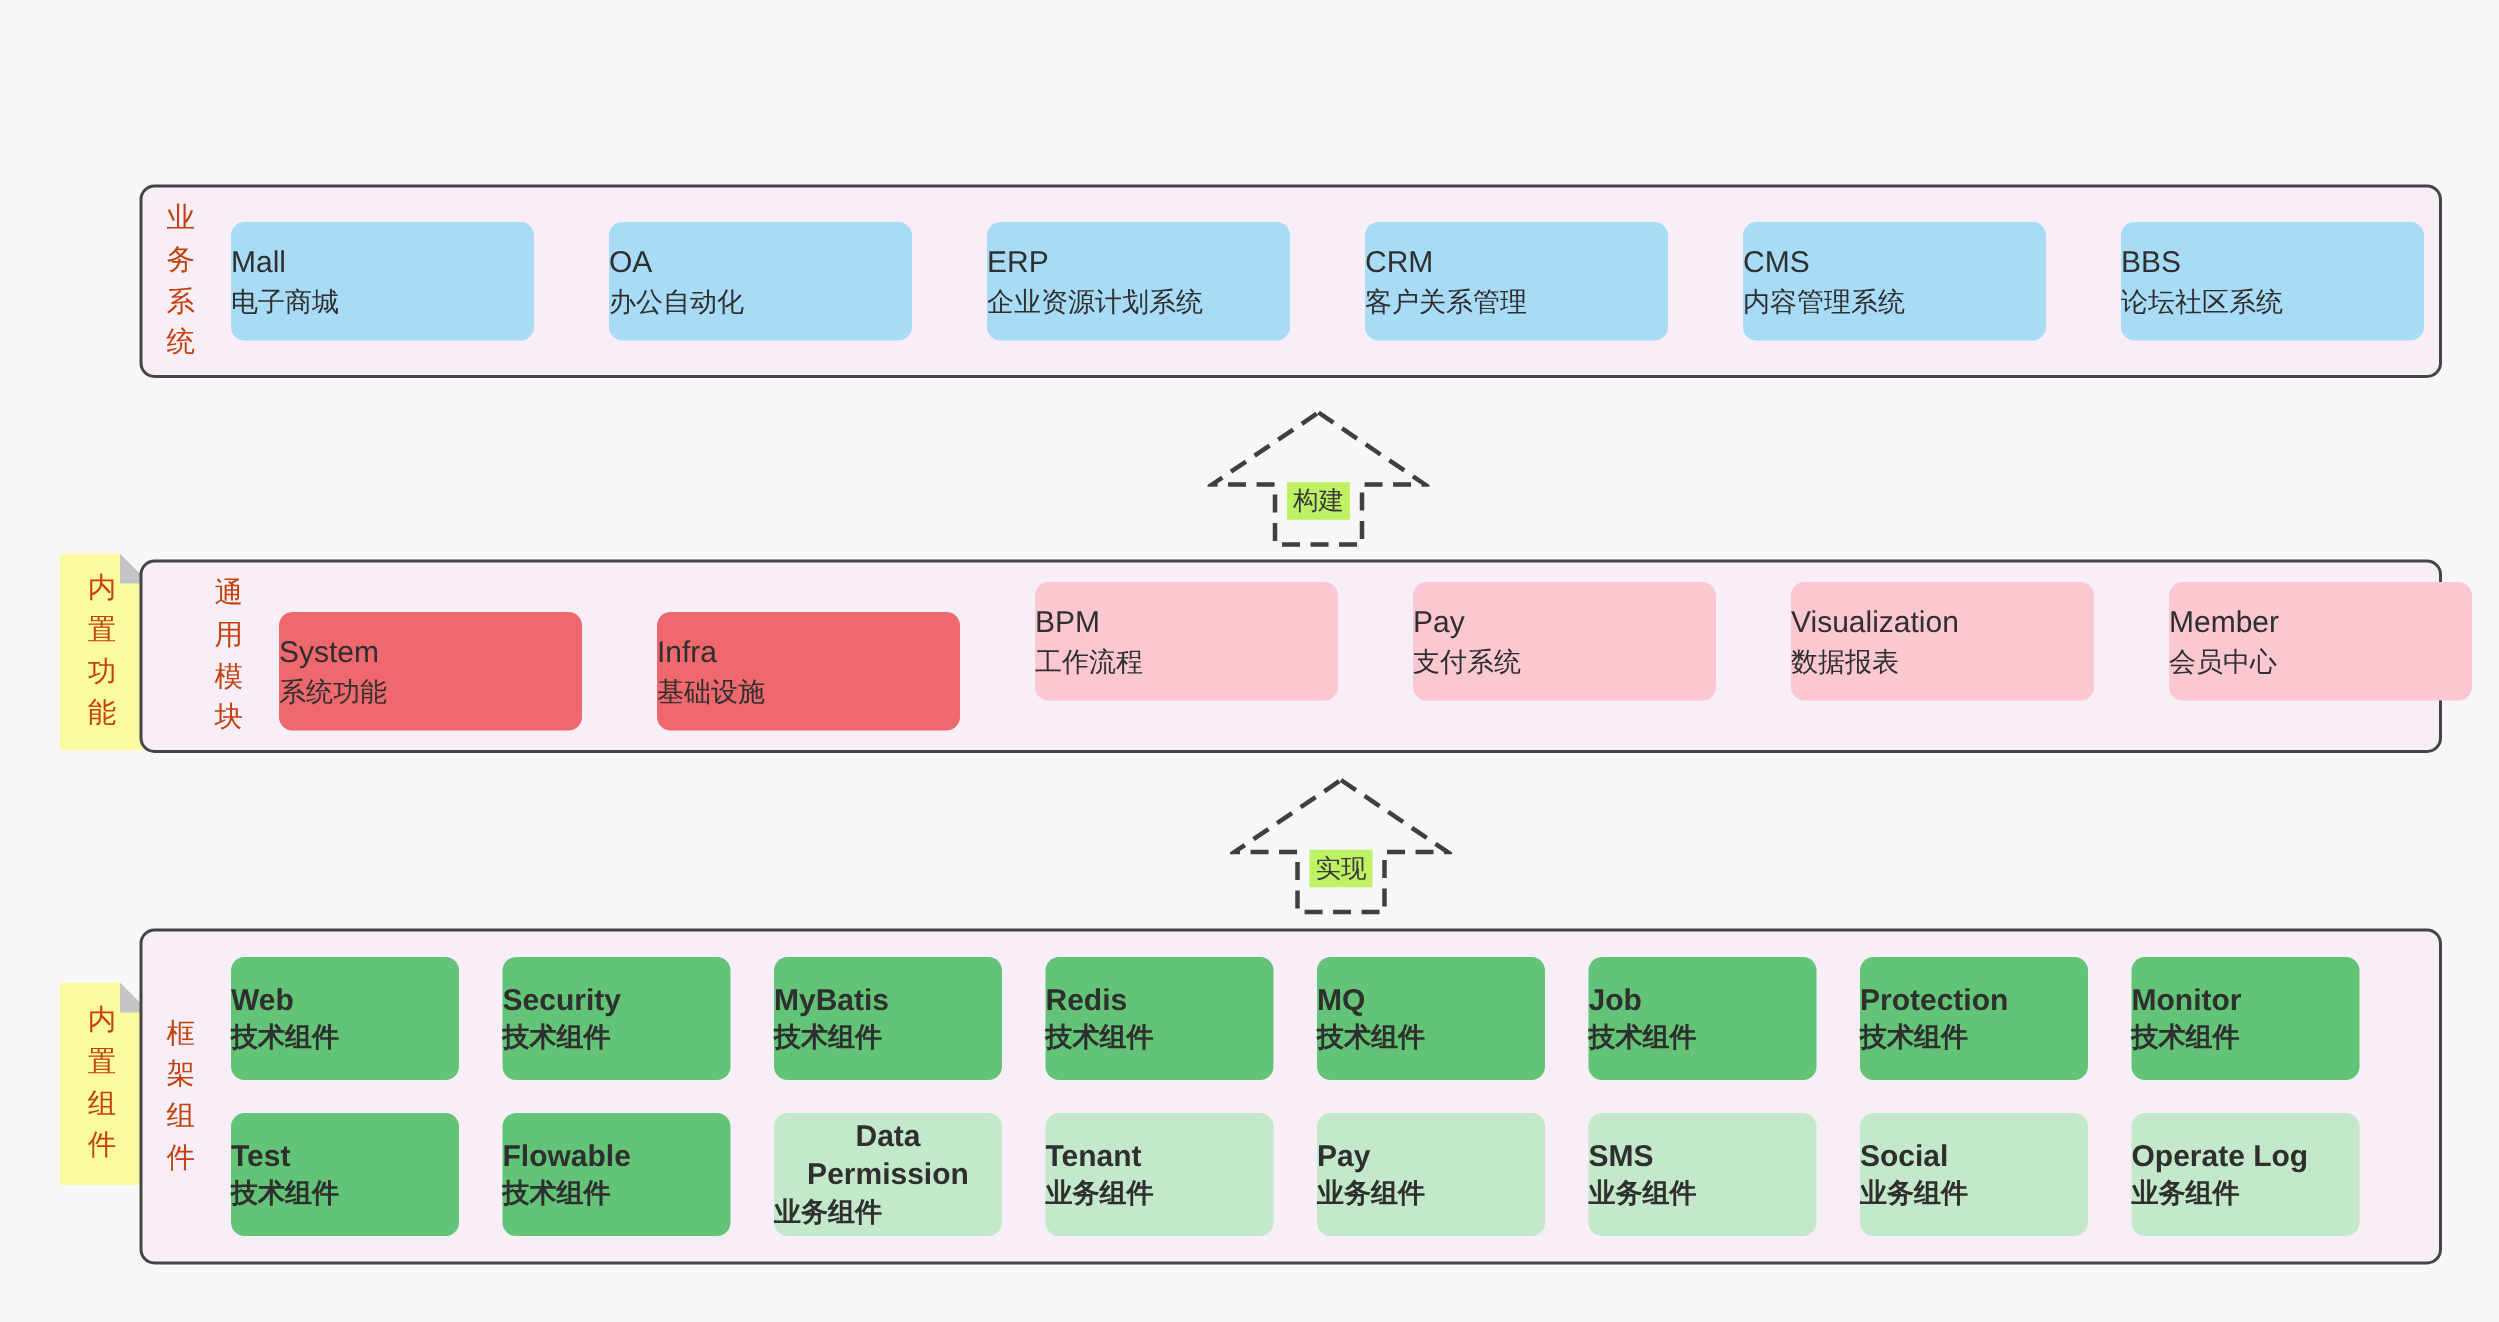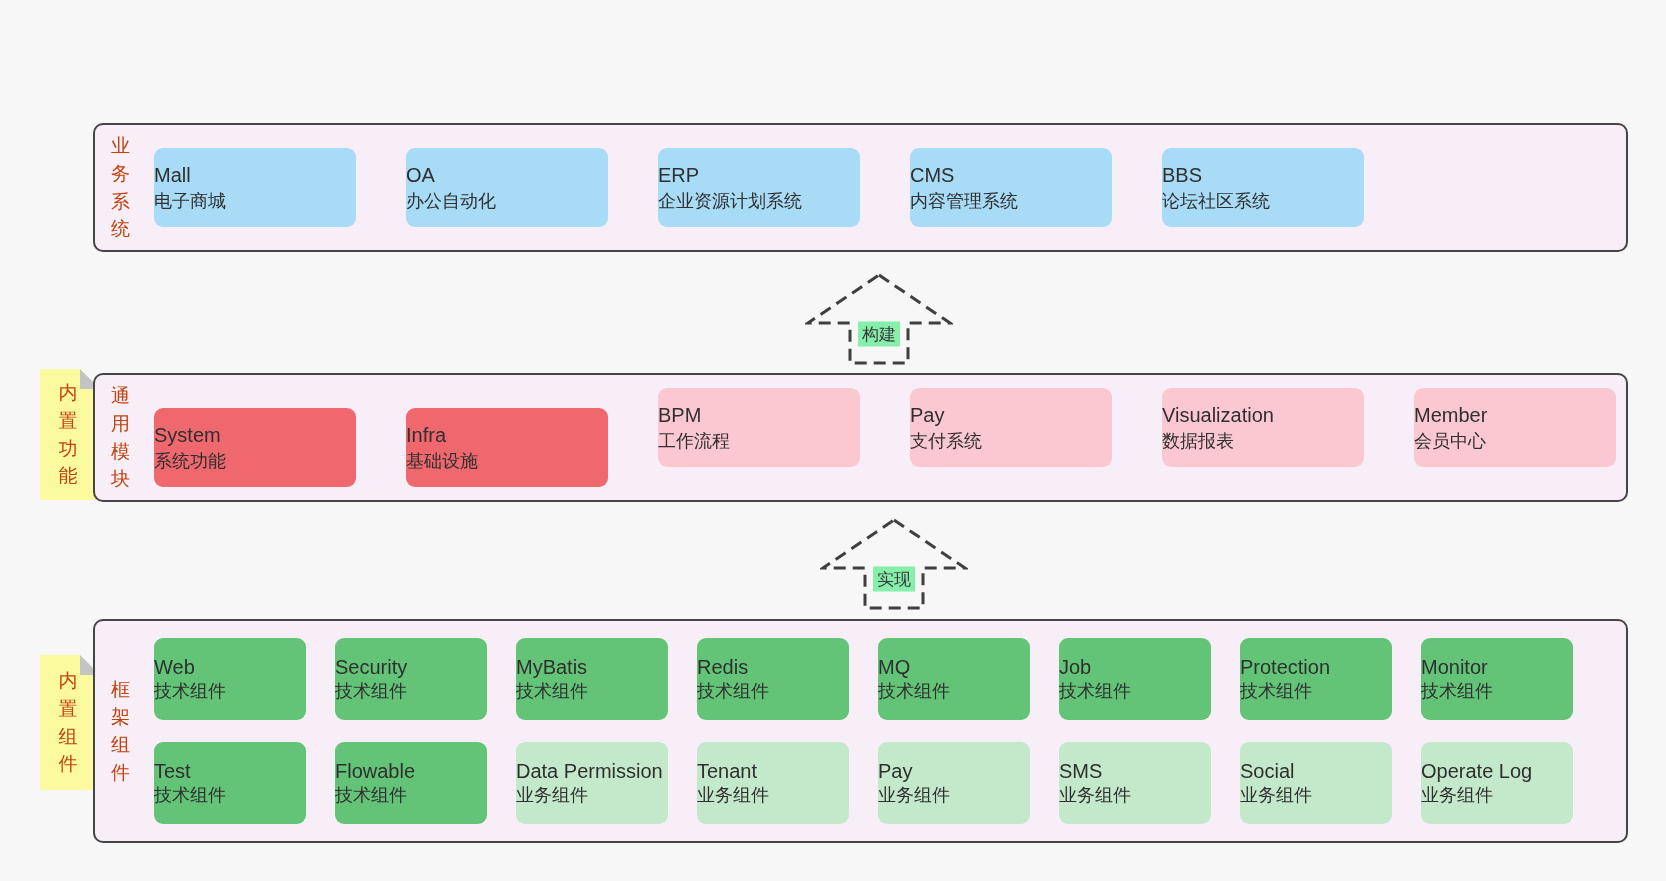--- a/index.html
+++ b/index.html
@@ -12,21 +12,21 @@
     background:#f8eef7;border:2.5px solid #454545;border-radius:10px;
     display:flex;align-items:center;z-index:2;
   }
   .vlabel{
     width:23px;font-size:19px;line-height:1.45;word-break:break-all;
     text-align:left;color:#c2410c;flex:none;
   }
   .band > .vlabel{margin-left:16px;}
   .boxes{display:flex;gap:50px;margin-left:20px;}
   .boxes-8{gap:29px;margin-left:0;}
-  .rows{display:flex;flex-direction:column;gap:22px;margin-left:20px;}
+  .rows{display:flex;flex-direction:column;gap:22px;margin-left:20px;font-weight:bold;}
   .box{
     width:202px;height:79px;border-radius:9px;
     display:flex;flex-direction:column;align-items:flex-start;justify-content:center;
     text-align:center;line-height:1.42;
   }
   .boxes-8 .box{width:152px;height:82px;line-height:1.28;}
   .bt{font-size:20px;}
   .bs{font-size:18px;}
   .blue{background:#a8dbf6;}
   .red{background:#ee686d;margin-top:20px;}
@@ -41,21 +41,21 @@
   .fold{
     position:absolute;top:0;right:0;width:20px;height:20px;
     background:linear-gradient(to bottom left,rgba(0,0,0,0) 49.5%,#c4c4c4 50%);
   }
   .sticky .vlabel{font-size:19px;}
   .arrow{position:absolute;width:148px;height:94px;z-index:3;}
   .arrow svg{position:absolute;left:0;top:0;}
   .arrow-poly{fill:none;stroke:#3f3f3f;stroke-width:3;stroke-dasharray:12 7;}
   .arrow-label{
     position:absolute;left:50%;top:62px;transform:translate(-50%,-50%);
-    background:#86efac;padding:1px 4px;font-size:17px;color:#3a3a3a;white-space:nowrap;
+    background:#bef264;padding:1px 4px;font-size:17px;color:#3a3a3a;white-space:nowrap;
   }
 </style>
 </head>
 <body>
 
 <div class="canvas">
 
   <section class="band" style="top:123px;height:129px;">
     <div class="vlabel">业务系统</div>
     <div class="boxes">
@@ -63,20 +63,24 @@
         <div class="bt">Mall</div>
         <div class="bs">电子商城</div>
       </div>
       <div class="box blue">
         <div class="bt">OA</div>
         <div class="bs">办公自动化</div>
       </div>
       <div class="box blue">
         <div class="bt">ERP</div>
         <div class="bs">企业资源计划系统</div>
+      </div>
+      <div class="box blue">
+        <div class="bt">CRM</div>
+        <div class="bs">客户关系管理</div>
       </div>
       <div class="box blue">
         <div class="bt">CMS</div>
         <div class="bs">内容管理系统</div>
       </div>
       <div class="box blue">
         <div class="bt">BBS</div>
         <div class="bs">论坛社区系统</div>
       </div>
     </div>
@@ -86,21 +90,21 @@
     <svg width="148" height="94" viewBox="0 0 148 94">
       <polygon class="arrow-poly" points="74,3 145,51 103,51 103,91 45,91 45,51 3,51"></polygon>
     </svg>
     <span class="arrow-label">构建</span>
   </div>
 
   <div class="sticky" style="top:369px;height:131px;">
     <div class="fold"></div>
     <div class="vlabel">内置功能</div>
   </div>
-  <section class="band" style="top:373px;height:129px;">
+  <section class="band" style="top:373px;height:129px;padding-left:32px;">
     <div class="vlabel">通用模块</div>
     <div class="boxes">
       <div class="box red">
         <div class="bt">System</div>
         <div class="bs">系统功能</div>
       </div>
       <div class="box red">
         <div class="bt">Infra</div>
         <div class="bs">基础设施</div>
       </div>

